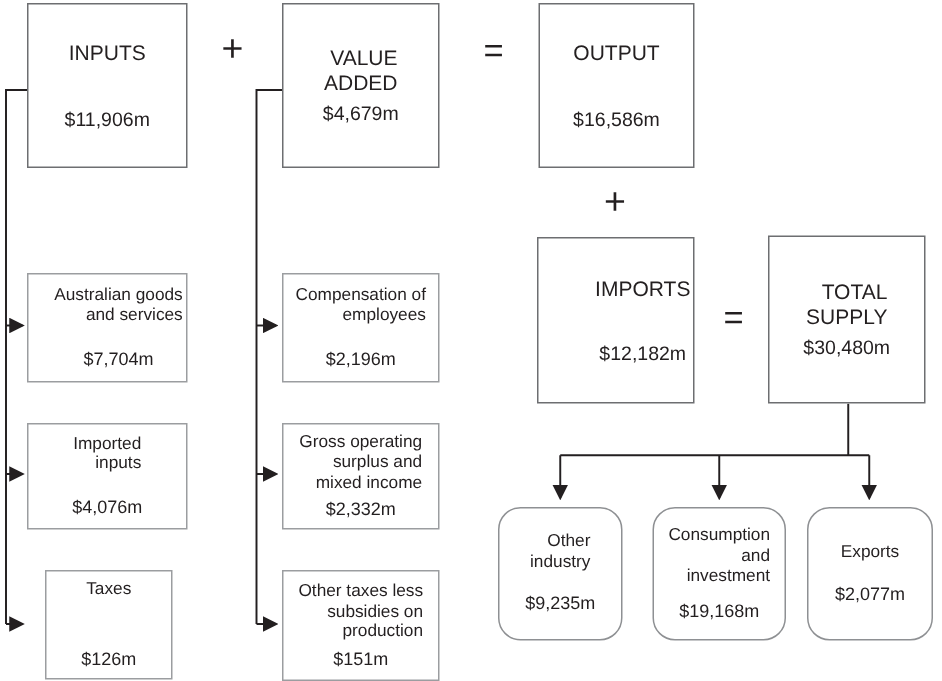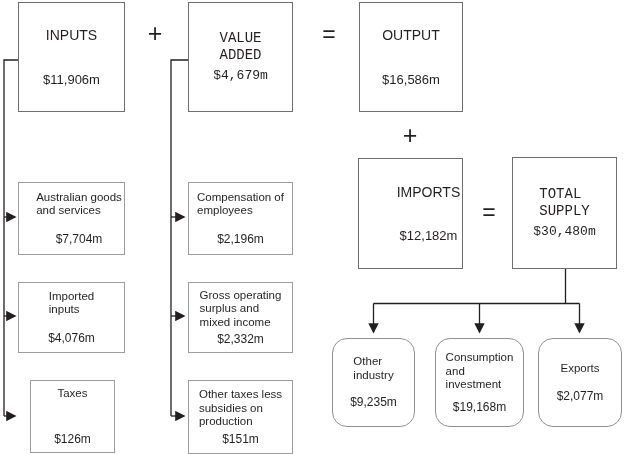--- a/index.html
+++ b/index.html
@@ -13,33 +13,33 @@
     overflow: hidden;
   }
   .box {
     position: absolute;
     box-sizing: border-box;
     background: #ffffff;
     display: flex;
     flex-direction: column;
     align-items: center;
     justify-content: center;
-    text-align: left;
+    text-align: right;
   }
   .box .label, .box .value {
     white-space: pre-line;
     line-height: 1.18;
   }
   
   .main {
     border: 1.5px solid #6d6e71;
     font-size: 14px;
     gap: 28px;
   }
-  .main.two { gap: 5px; font-family: Liberation Mono, monospace; }
+  .main.two { gap: 5px; }
   .main .value { font-size: 13px; }
   
   .sub {
     border: 1px solid #9b9da0;
     font-size: 11.5px;
     gap: 14px;
   }
   .sub.tight { gap: 3px; }
   .sub .value { font-size: 12px; }
   

